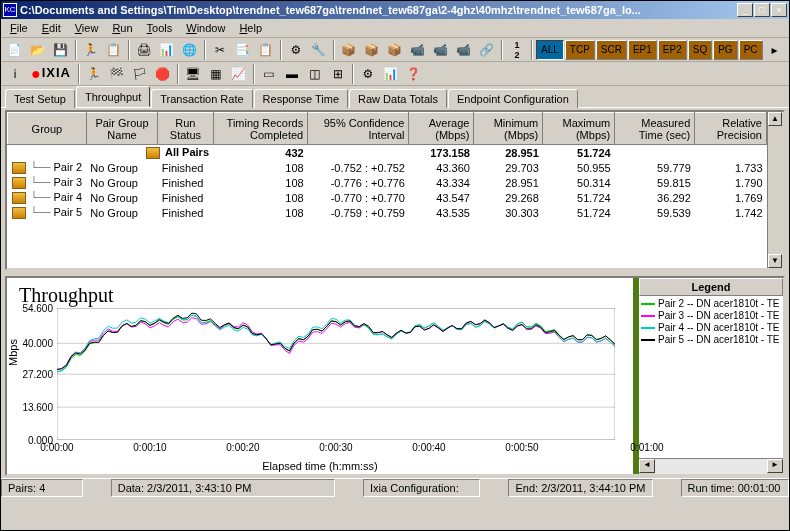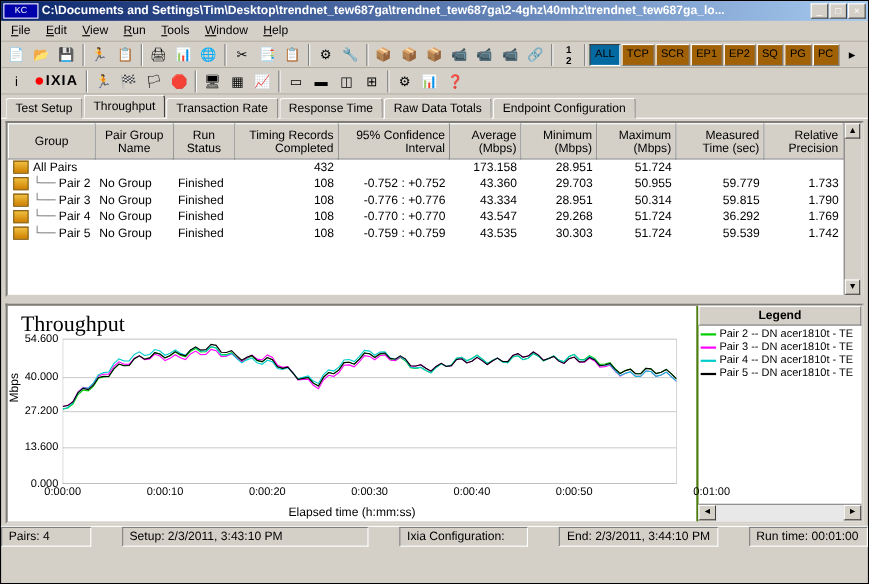--- a/index.html
+++ b/index.html
@@ -1,19 +1,19 @@
 <!DOCTYPE html>
 <html><head>
 <meta charset="utf-8">
 <style>
   * { box-sizing: border-box; margin: 0; padding: 0; }
   body { font-family: Tahoma, Arial, sans-serif; font-size: 11px; background: #d4d0c8; width: 790px; height: 531px; overflow: hidden; border: 1px solid #000; }
   
   .titlebar { background: linear-gradient(to right, #0a246a, #a6caf0); color: #fff; height: 18px; display: flex; align-items: center; padding: 0 2px; }
-  .titlebar-icon { width: 32px; height: 14px; background: #00a; border: 1px solid #fff; margin-right: 3px; font-size:8px; text-align:center; color:#fff; line-height:12px;}
+  .titlebar-icon { width: 14px; height: 14px; background: #00a; border: 1px solid #fff; margin-right: 3px; font-size:8px; text-align:center; color:#fff; line-height:12px;}
   .titlebar-text { flex: 1; font-weight: bold; font-size: 11px; white-space: nowrap; overflow: hidden; }
   .winbtns { display: flex; gap: 1px; }
   .winbtn { width: 16px; height: 14px; background: #d4d0c8; border: 1px solid #fff; border-right-color:#404040; border-bottom-color:#404040; font-size: 9px; text-align: center; line-height: 12px; font-family: Marlett, Arial; cursor:pointer;}
   
   .menubar { background: #d4d0c8; height: 19px; display: flex; align-items: center; padding: 0 2px; border-bottom: 1px solid #aca899;}
   .menuitem { padding: 2px 7px; cursor: pointer; }
   .menuitem u { text-decoration: underline; }
   
   .toolbar-row { background: #d4d0c8; height: 24px; display: flex; align-items: center; padding: 1px 3px; border-bottom: 1px solid #aca899; gap:1px;}
   .tbtn { width: 22px; height: 20px; border: 1px solid transparent; display:flex; align-items:center; justify-content:center; cursor:pointer; font-size:12px;}
@@ -27,40 +27,40 @@
   .tabrow { background:#d4d0c8; height:22px; display:flex; align-items:flex-end; padding:0 4px; border-bottom:1px solid #fff;}
   .tab { padding: 3px 8px; border: 1px solid #808080; border-bottom: none; background:#d4d0c8; border-top-left-radius:3px; border-top-right-radius:3px; margin-right:1px; cursor:pointer; position:relative; top:1px;}
   .tab.active { background:#d4d0c8; border-bottom:1px solid #d4d0c8; font-weight:normal; z-index:2; border-color:#fff #404040 #d4d0c8 #fff; top:0px; padding-top:4px;}
   .tab:not(.active){border-color:#fff #808080 #808080 #fff;}
   
   .table-area { border:2px inset #d4d0c8; margin:2px 4px; height:160px; background:#fff; position:relative; display:flex;}
   .table-wrap { flex:1; overflow:auto;}
   table.data { width: 100%; border-collapse: collapse; font-size:11px;}
   table.data thead th { background:#d4d0c8; border:1px solid; border-color:#fff #808080 #808080 #fff; padding:2px 4px; font-weight:normal; height:32px; vertical-align:middle; position:sticky; top:0;}
   table.data td { padding:1px 4px; white-space:nowrap;}
-  table.data tr.allpairs td { font-weight:normal;}
+  table.data tr.allpairs td { font-weight:bold;text-align:right;}
   .tree-icon{display:inline-block;width:14px;height:12px;background:linear-gradient(#f0c040,#d08000);border:1px solid #806020;margin-right:2px;vertical-align:middle;}
   .tree-line{color:#808080;font-family:monospace;}
   .vsb{width:16px;background:#d4d0c8;border-left:1px solid #808080;position:relative;}
   .vsb-btn{width:14px;height:14px;background:#d4d0c8;border:1px solid;border-color:#fff #404040 #404040 #fff;position:absolute;left:0;font-size:8px;text-align:center;line-height:12px;}
   
   .spl{height:4px;background:#d4d0c8;margin:0 4px;cursor:ns-resize;}
   
   .chart-area{border:2px inset #d4d0c8;margin:0 4px 2px 4px;height:200px;background:#fff;display:flex;}
   .chart-main{flex:1;position:relative;padding:4px;}
   .chart-title{font-family:"Times New Roman",serif;font-size:20px;padding:2px 8px;}
   .chart-wrap{position:absolute;left:50px;right:18px;top:30px;bottom:34px;}
   svg.plot{width:100%;height:100%;}
   .y-ticks{position:absolute;left:10px;top:30px;bottom:34px;width:38px;font-size:10px;}
   .y-tick{position:absolute;right:2px;transform:translateY(-50%);}
   .x-ticks{position:absolute;left:50px;right:18px;bottom:20px;height:12px;font-size:10px;}
   .x-tick{position:absolute;transform:translateX(-50%);}
   .ylabel{position:absolute;left:0px;top:50%;transform:rotate(-90deg) translateX(10px);transform-origin:left top;font-size:11px;}
   .xlabel{position:absolute;left:0;right:0;bottom:2px;text-align:center;font-size:11px;}
-  .legend-pane{width:150px;border-left:2px solid #4d7c0f;background:#fff;display:flex;flex-direction:column;}
+  .legend-pane{width:150px;border-left:6px solid #4d7c0f;background:#fff;display:flex;flex-direction:column;}
   .legend-head{font-weight:bold;text-align:center;border-bottom:1px solid #808080;background:#d4d0c8;padding:2px;border:1px solid;border-color:#fff #808080 #808080 #fff;}
   .legend-body{flex:1;overflow:hidden;padding:2px;font-size:10px;}
   .legend-row{display:flex;align-items:center;gap:3px;white-space:nowrap;margin-bottom:1px;}
   .legend-swatch{width:14px;height:2px;}
   .legend-sb{height:16px;background:#d4d0c8;border-top:1px solid #808080;display:flex;}
   .legend-sb-btn{width:16px;height:14px;background:#d4d0c8;border:1px solid;border-color:#fff #404040 #404040 #fff;font-size:8px;text-align:center;}
   .legend-sb-track{flex:1;background:#e8e8e8;}
   
   .statusbar{display:flex;height:19px;border-top:1px solid #fff;gap:28px;}
   .status-cell{border:1px solid;border-color:#808080 #fff #fff #808080;padding:1px 6px;display:flex;align-items:center;white-space:nowrap;}
@@ -308,19 +308,19 @@
     <div class="legend-sb">
       <div class="legend-sb-btn">◄</div>
       <div class="legend-sb-track"></div>
       <div class="legend-sb-btn">►</div>
     </div>
   </div>
 </div>
 
 <div class="statusbar">
   <div class="status-cell" style="width:90px"><span>Pairs:</span>&nbsp;<span>4</span></div>
-  <div class="status-cell" style="width:250px"><span>Setup:</span>&nbsp;<span>2/3/2011, 3:43:10 PM</span></div>
+  <div class="status-cell" style="width:250px"><span>Data:</span>&nbsp;<span>2/3/2011, 3:43:10 PM</span></div>
   <div class="status-cell" style="width:130px">
       <span>Ixia Configuration:</span>
     </div>
   <div class="status-cell" style="flex:1"><span>End:</span>&nbsp;<span>2/3/2011, 3:44:10 PM</span></div>
   <div class="status-cell" style="width:120px"><span>Run time:</span>&nbsp;<span>00:01:00</span></div>
 </div>
 
 </body></html>

